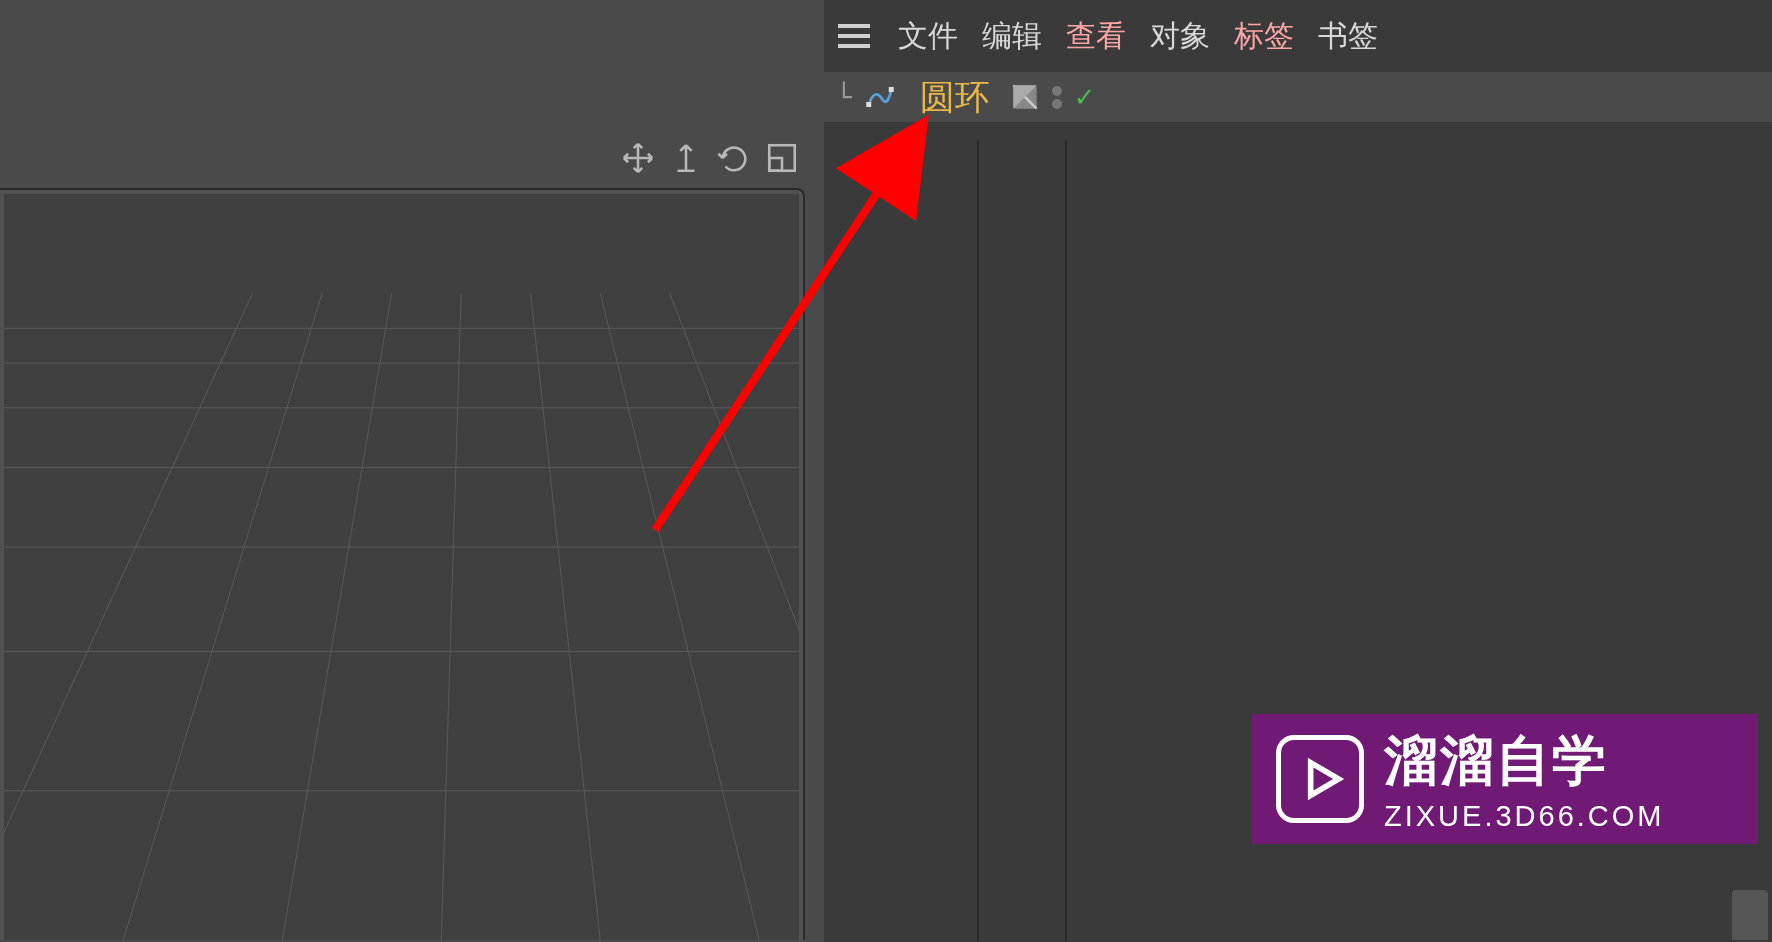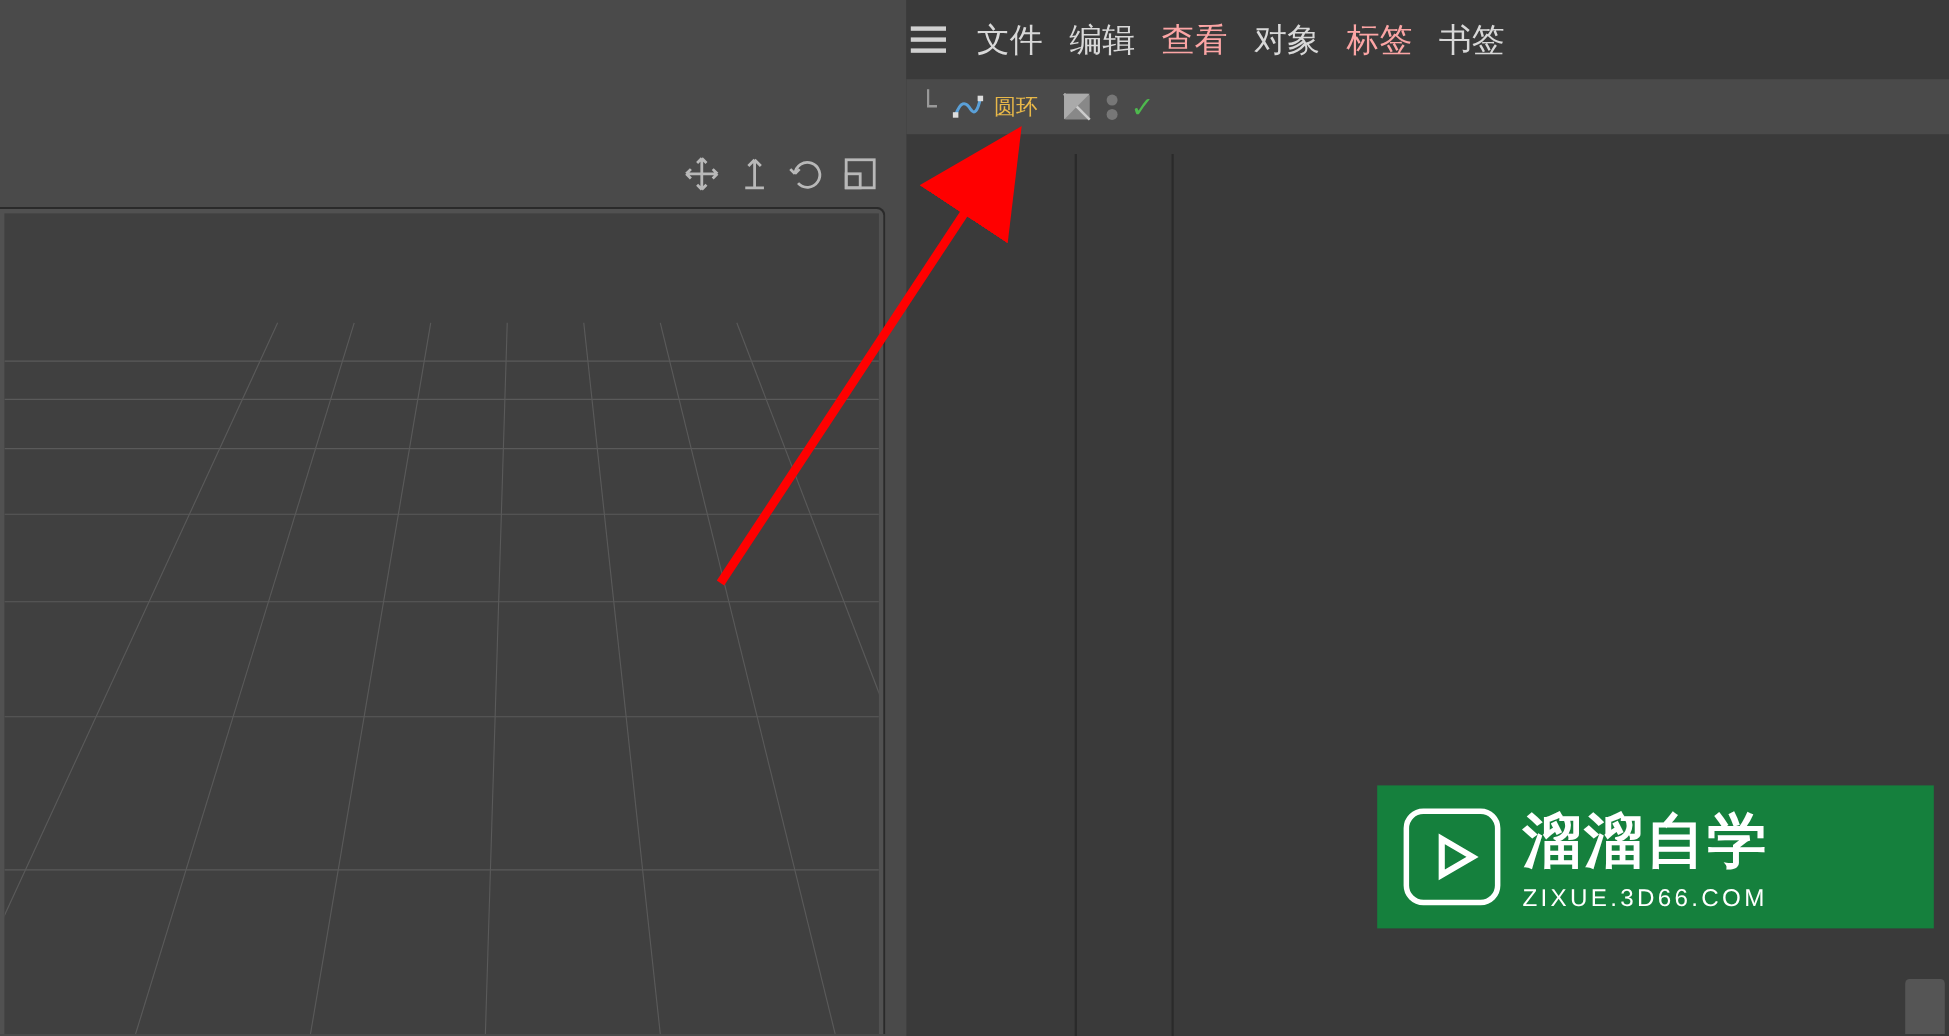--- a/index.html
+++ b/index.html
@@ -73,21 +73,21 @@
       left: 824px;
       top: 0;
       right: 0;
       height: 942px;
       background: #3a3a3a;
     }
     .panel-menubar {
       display: flex;
       align-items: center;
       height: 72px;
-      padding: 0 0;
+      padding: 0 10px;
       gap: 24px;
       background: #3a3a3a;
     }
     .hamburger-icon {
       width: 40px;
       height: 40px;
       display: flex;
       flex-direction: column;
       justify-content: center;
       gap: 6px;
@@ -124,22 +124,22 @@
     }
     .spline-icon {
       width: 32px;
       height: 32px;
       display: flex;
       align-items: center;
       justify-content: center;
     }
     .object-label {
       color: #e8b849;
-      font-size: 20px;
-      margin-left: 0;
+      font-size: 35px;
+      margin-left: 16px;
       margin-right: 12px;
     }
     .tag-icon {
       width: 30px;
       height: 30px;
       display: flex;
       align-items: center;
       justify-content: center;
     }
     .visibility-dots {
@@ -178,21 +178,21 @@
       position: absolute;
       pointer-events: none;
       z-index: 100;
     }
     .watermark {
       position: absolute;
       right: 14px;
       bottom: 98px;
       width: 506px;
       height: 130px;
-      background: #15803d;
+      background: #701a75;
       display: flex;
       align-items: center;
       padding: 0 24px;
       gap: 20px;
     }
     .watermark-logo {
       width: 88px;
       height: 88px;
       border: 5px solid #fff;
       border-radius: 18px;
@@ -204,21 +204,21 @@
       display: flex;
       flex-direction: column;
       color: #fff;
     }
     .watermark-title {
       font-size: 54px;
       font-weight: bold;
       letter-spacing: 2px;
     }
     .watermark-sub {
-      font-size: 22px;
+      font-size: 29px;
       letter-spacing: 3px;
       margin-top: 2px;
     }
     .corner-element {
       position: absolute;
       right: 4px;
       bottom: 2px;
       width: 36px;
       height: 50px;
       background: #555;

